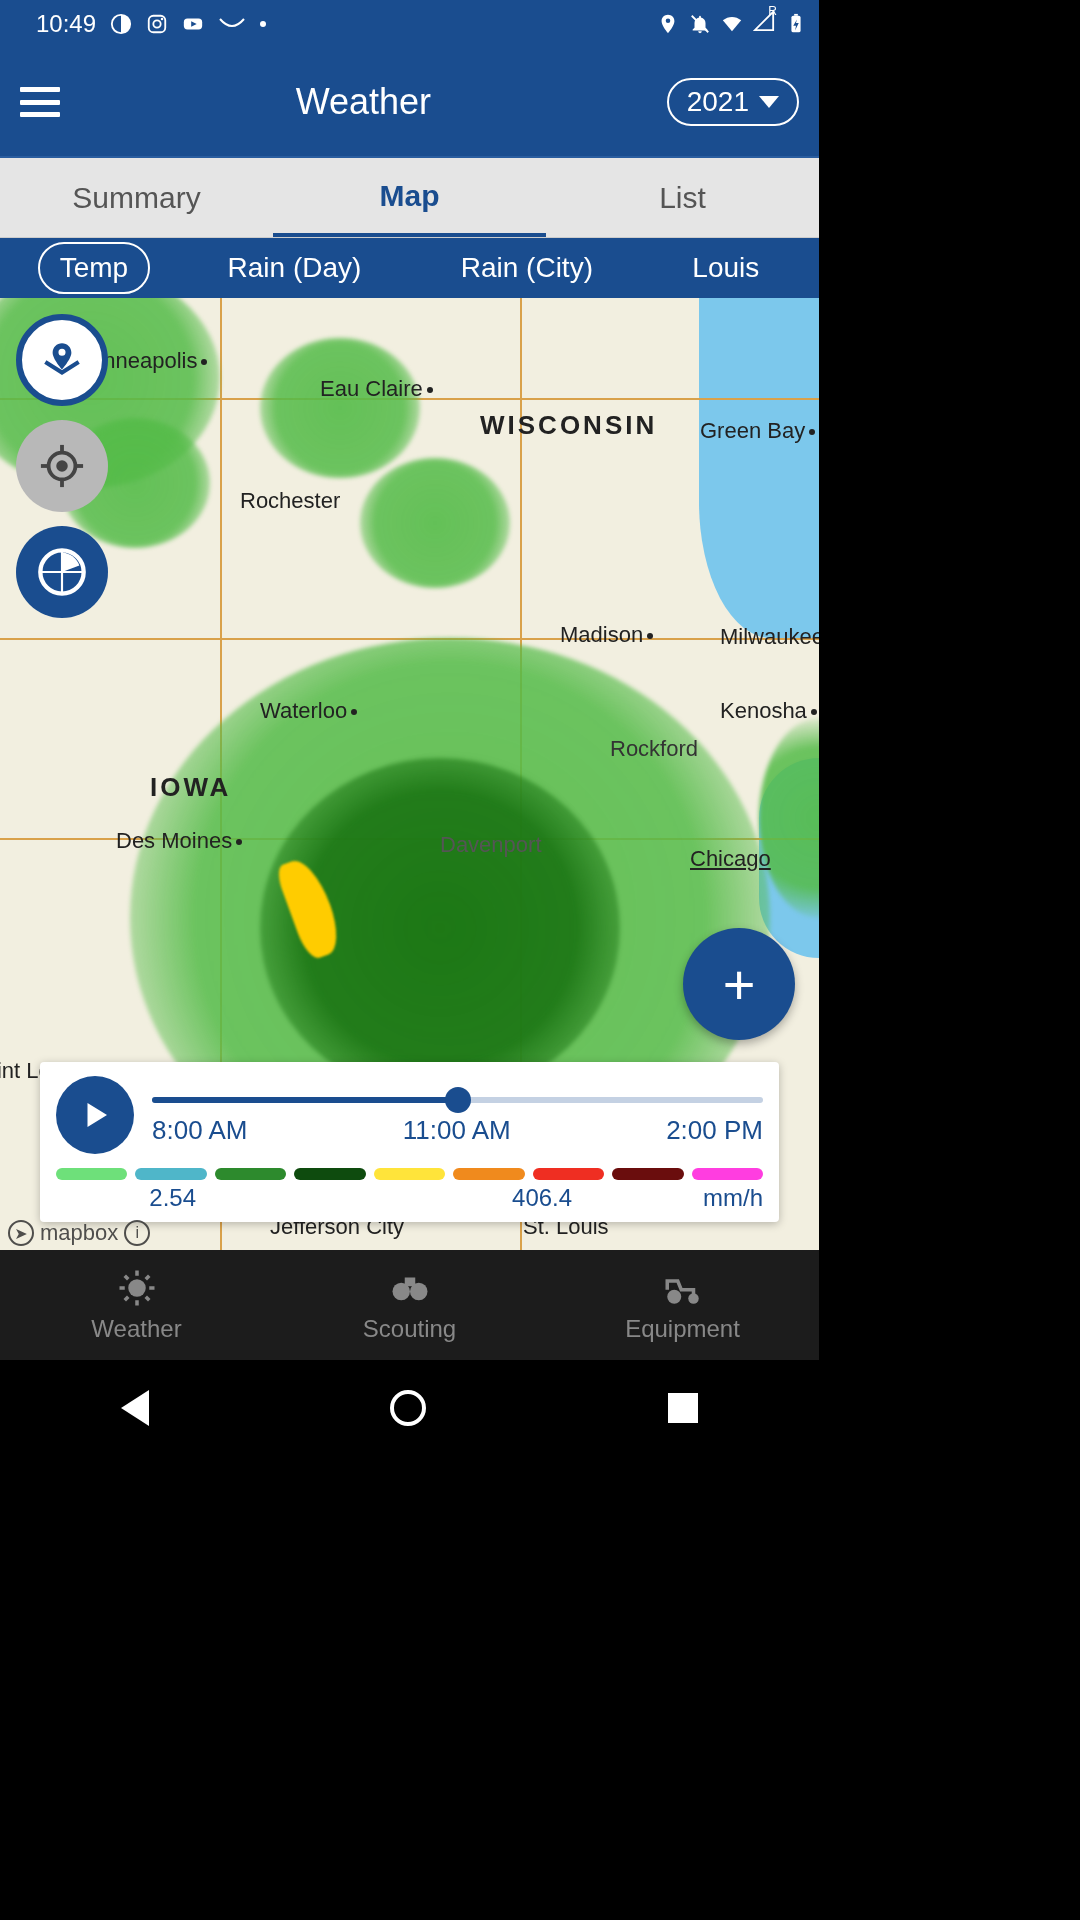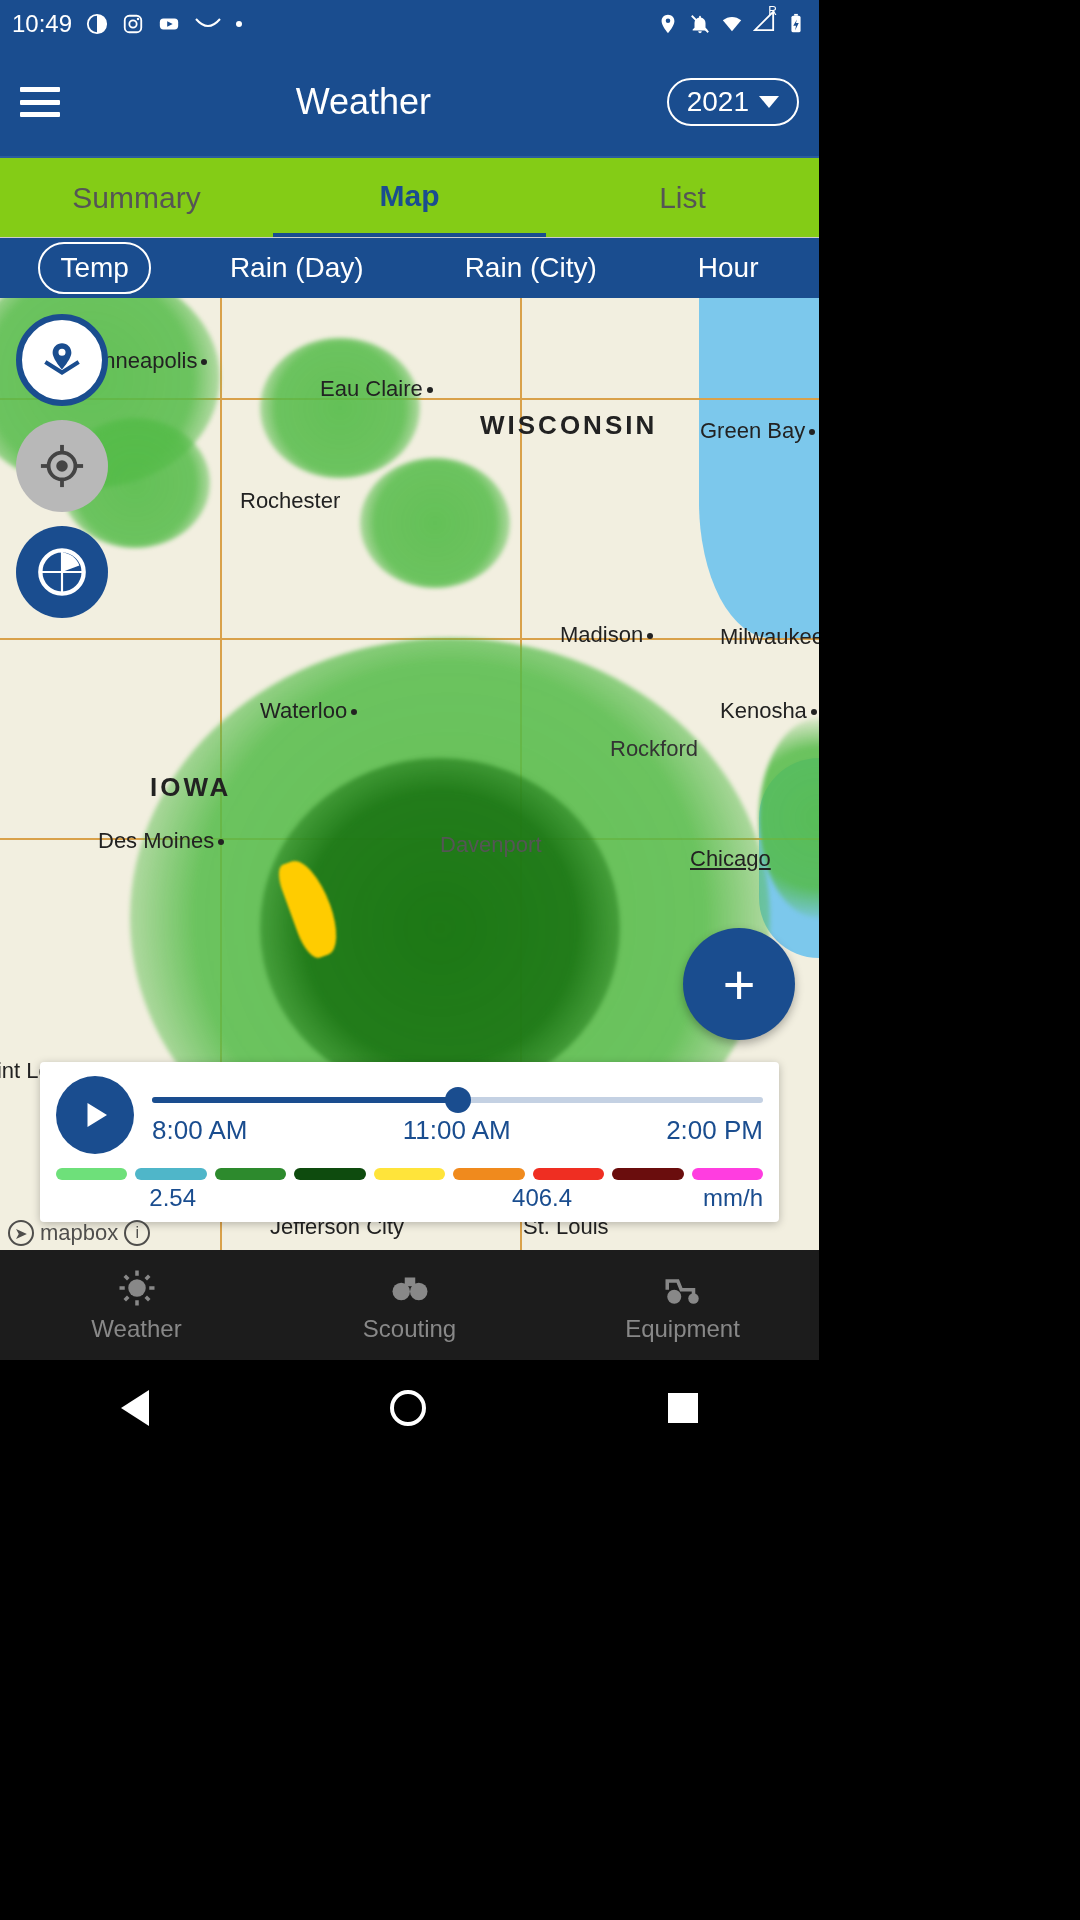--- a/index.html
+++ b/index.html
@@ -1,35 +1,35 @@
 <!DOCTYPE html>
 <html><head>
 <meta charset="utf-8">
 <style>
   * { box-sizing: border-box; margin: 0; padding: 0; }
   html, body { width: 819px; height: 1456px; font-family: -apple-system, Helvetica, Arial, sans-serif; overflow: hidden; background:#000; }
   .screen { width:819px; height:1456px; position:relative; display:flex; flex-direction:column; }
 
   
   .status-bar { height:48px; background:#1a4d8f; color:#fff; display:flex; align-items:center; padding:0 12px; font-size:24px; font-weight:500; }
-  .status-left { display:flex; align-items:center; gap:14px; }
+  .status-left { display:flex; align-items:center; gap:14px;margin-left:24px; }
   .status-right { margin-left:auto; display:flex; align-items:center; gap:10px; }
   .status-ico { width:22px; height:22px; fill:#fff; }
   .status-dot { width:6px; height:6px; background:#fff; border-radius:50%; }
 
   
   .app-header { height:110px; background:#1a4d8f; color:#fff; display:flex; align-items:center; padding:0 20px; border-bottom:2px solid #2a5d9f; }
   .menu-btn { width:40px; height:30px; display:flex; flex-direction:column; justify-content:space-between; }
   .menu-btn div { height:5px; background:#fff; border-radius:1px; }
   .header-title { flex:1; text-align:center; font-size:36px; font-weight:400; }
   .year-btn { border:2px solid #fff; border-radius:26px; padding:6px 18px; font-size:28px; display:flex; align-items:center; gap:10px; color:#fff; }
   .chev-down { width:0;height:0;border-left:10px solid transparent;border-right:10px solid transparent;border-top:12px solid #fff; }
 
   
-  .tabs { height:80px; background:#84cc16; display:flex; align-items:stretch; border-bottom:1px solid #ccc; }
+  .tabs { height:80px; background:#e5e5e5; display:flex; align-items:stretch; border-bottom:1px solid #ccc; }
   .tab { flex:1; display:flex; align-items:center; justify-content:center; font-size:30px; color:#555; }
   .tab.active { color:#1a4d8f; font-weight:600; border-bottom:4px solid #1a4d8f; }
 
   
   .metric-row { height:60px; background:#1a4d8f; display:flex; align-items:center; justify-content:space-around; padding:0 10px; }
   .metric { color:#fff; font-size:28px; padding:8px 20px; border:2px solid transparent; border-radius:28px; }
   .metric.active { border-color:#fff; }
 
   
   .map-wrap { flex:1; position:relative; overflow:hidden; }
@@ -166,21 +166,21 @@
   <div class="tabs">
     <div class="tab">Summary</div>
     <div class="tab active">Map</div>
     <div class="tab">List</div>
   </div>
 
   <div class="metric-row">
     <div class="metric active">Temp</div>
     <div class="metric">Rain (Day)</div>
     <div class="metric">Rain (City)</div>
-    <div class="metric">Hour</div>
+    <div class="metric">Louis</div>
   </div>
 
   <div class="map-wrap">
     <div class="map-base"></div>
     <div class="water1"></div>
     <div class="water2"></div>
 
     <div class="road-h" style="top:100px;"></div>
     <div class="road-h" style="top:340px;"></div>
     <div class="road-h" style="top:540px;"></div>
@@ -200,21 +200,21 @@
     <div class="state-lbl" style="top:474px; left:150px;">IOWA</div>
 
     <div class="city" style="top:50px; left:80px;"><span>Minneapolis</span><span class="dot"></span></div>
     <div class="city" style="top:78px; left:320px;"><span>Eau Claire</span><span class="dot"></span></div>
     <div class="city" style="top:120px; left:700px;"><span>Green Bay</span><span class="dot"></span></div>
     <div class="city" style="top:190px; left:240px;"><span>Rochester</span></div>
     <div class="city" style="top:324px; left:560px;"><span>Madison</span><span class="dot"></span></div>
     <div class="city" style="top:326px; left:720px;"><span>Milwaukee</span></div>
     <div class="city" style="top:400px; left:260px;"><span>Waterloo</span><span class="dot"></span></div>
     <div class="city" style="top:400px; left:720px;"><span>Kenosha</span><span class="dot"></span></div>
-    <div class="city" style="top:530px; left:98px;"><span>Des Moines</span><span class="dot"></span></div>
+    <div class="city" style="top:530px; left:116px;"><span>Des Moines</span><span class="dot"></span></div>
     <div class="city" style="top:534px; left:440px; color:#555;"><span>Davenport</span></div>
     <div class="city" style="top:438px; left:610px; color:#333;"><span>Rockford</span></div>
     <div class="city" style="top:548px; left:690px;text-decoration:underline;"><span>Chicago</span></div>
     <div class="city" style="top:760px; left:-30px;"><span>Saint Louis</span></div>
     <div class="city" style="top:916px; left:270px;"><span>Jefferson City</span></div>
     <div class="city" style="top:916px; left:480px;margin-left:43px;"><span>St. Louis</span></div>
 
     <div class="map-tools">
       <div class="circle-btn cb-blue">
         <svg width="50" height="50" viewBox="0 0 24 24">

